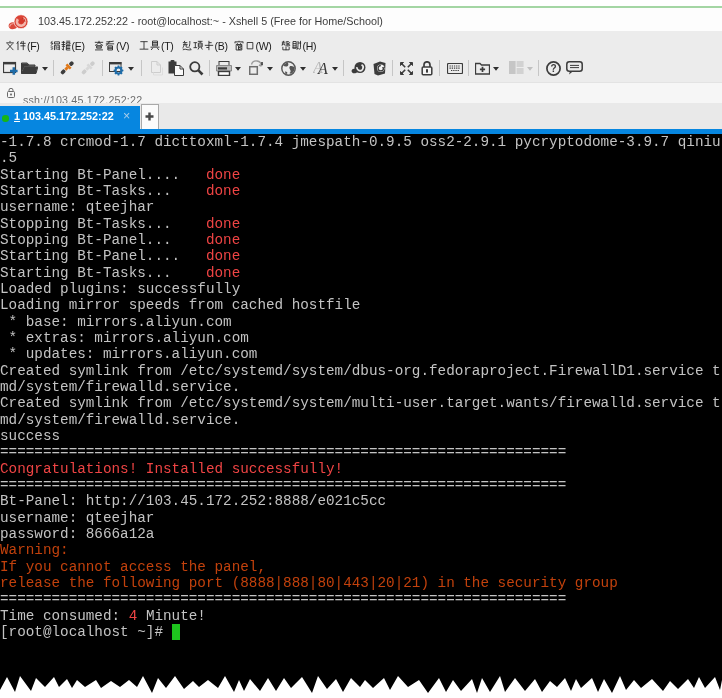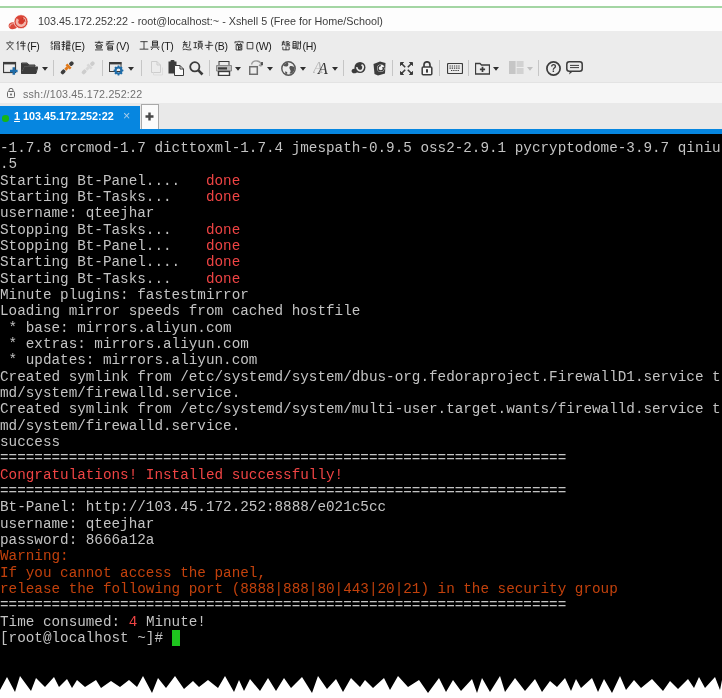--- a/index.html
+++ b/index.html
@@ -4,26 +4,26 @@
 <style>
 html,body{margin:0;padding:0}
 body{width:722px;height:698px;overflow:hidden;background:#ffffff;font-family:"Liberation Sans",sans-serif;position:relative}
 .abs{position:absolute}
 #greenline{left:0;top:6px;width:722px;height:2px;background:#a4d6a4}
 #titlebar{left:0;top:8px;width:722px;height:23px;background:#fdfdfd}
 #titletext{left:38px;top:15px;font-size:10.8px;color:#3d3d3d;white-space:pre}
 #menubar{left:0;top:31px;width:722px;height:25px;background:#ececec}
 #toolbar{left:0;top:56px;width:722px;height:26px;background:#ececec}
 #addrbar{left:0;top:82px;width:722px;height:21px;background:#f6f6f6;border-top:1px solid #e3e3e3}
-#addrtext{left:23px;top:88px;font-size:10.7px;color:#6f6f6f;letter-spacing:0.2px}
+#addrtext{left:23px;top:94px;font-size:10.7px;color:#6f6f6f;letter-spacing:0.2px}
 #tabrow{left:0;top:103px;width:722px;height:26px;background:#e9e9e9}
 #tab1{left:0;top:106px;width:140px;height:23px;background:#0686e0}
 #plustab{left:141px;top:104px;width:16px;height:24px;background:#fbfbfb;border:1px solid #a9a9a9;border-bottom:none}
 #bluestrip{left:0;top:129px;width:722px;height:5px;background:#0686e0}
-#term{left:0;top:134px;width:722px;height:564px;background:#000;font-family:"Liberation Mono",monospace;font-size:14.3px;line-height:16.33px;color:#c3c3c3;padding-top:6px;box-sizing:border-box}
+#term{left:0;top:134px;width:722px;height:564px;background:#000;font-family:"Liberation Mono",monospace;font-size:14.3px;line-height:16.33px;color:#c3c3c3;box-sizing:border-box}
 #term div{white-space:pre;overflow:hidden;height:16.33px}
 .g{color:#ef4444}
 .y{color:#c2410c}
 .menuitem{position:absolute;top:39.5px;height:12px;display:flex;align-items:center;font-size:10.5px;letter-spacing:-0.3px;color:#1a1a1a}
 .menuitem svg{margin-right:1px}
 .sep{position:absolute;top:60px;width:1px;height:16px;background:#c6c6c6}
 .ticon{position:absolute}
 </style>
 </head>
 <body>
@@ -272,21 +272,21 @@
 <div class="abs" id="term">
 <div>-1.7.8 crcmod-1.7 dicttoxml-1.7.4 jmespath-0.9.5 oss2-2.9.1 pycryptodome-3.9.7 qiniu</div>
 <div>.5</div>
 <div>Starting Bt-Panel....   <span class="g">done</span></div>
 <div>Starting Bt-Tasks...    <span class="g">done</span></div>
 <div>username: qteejhar</div>
 <div>Stopping Bt-Tasks...    <span class="g">done</span></div>
 <div>Stopping Bt-Panel...    <span class="g">done</span></div>
 <div>Starting Bt-Panel....   <span class="g">done</span></div>
 <div>Starting Bt-Tasks...    <span class="g">done</span></div>
-<div>Minute plugins: fastestmirror</div>
+<div>Loaded plugins: successfully</div>
 <div>Loading mirror speeds from cached hostfile</div>
 <div> * base: mirrors.aliyun.com</div>
 <div> * extras: mirrors.aliyun.com</div>
 <div> * updates: mirrors.aliyun.com</div>
 <div>Created symlink from /etc/systemd/system/dbus-org.fedoraproject.FirewallD1.service t</div>
 <div>md/system/firewalld.service.</div>
 <div>Created symlink from /etc/systemd/system/multi-user.target.wants/firewalld.service t</div>
 <div>md/system/firewalld.service.</div>
 <div>success</div>
 <div>==================================================================</div>

